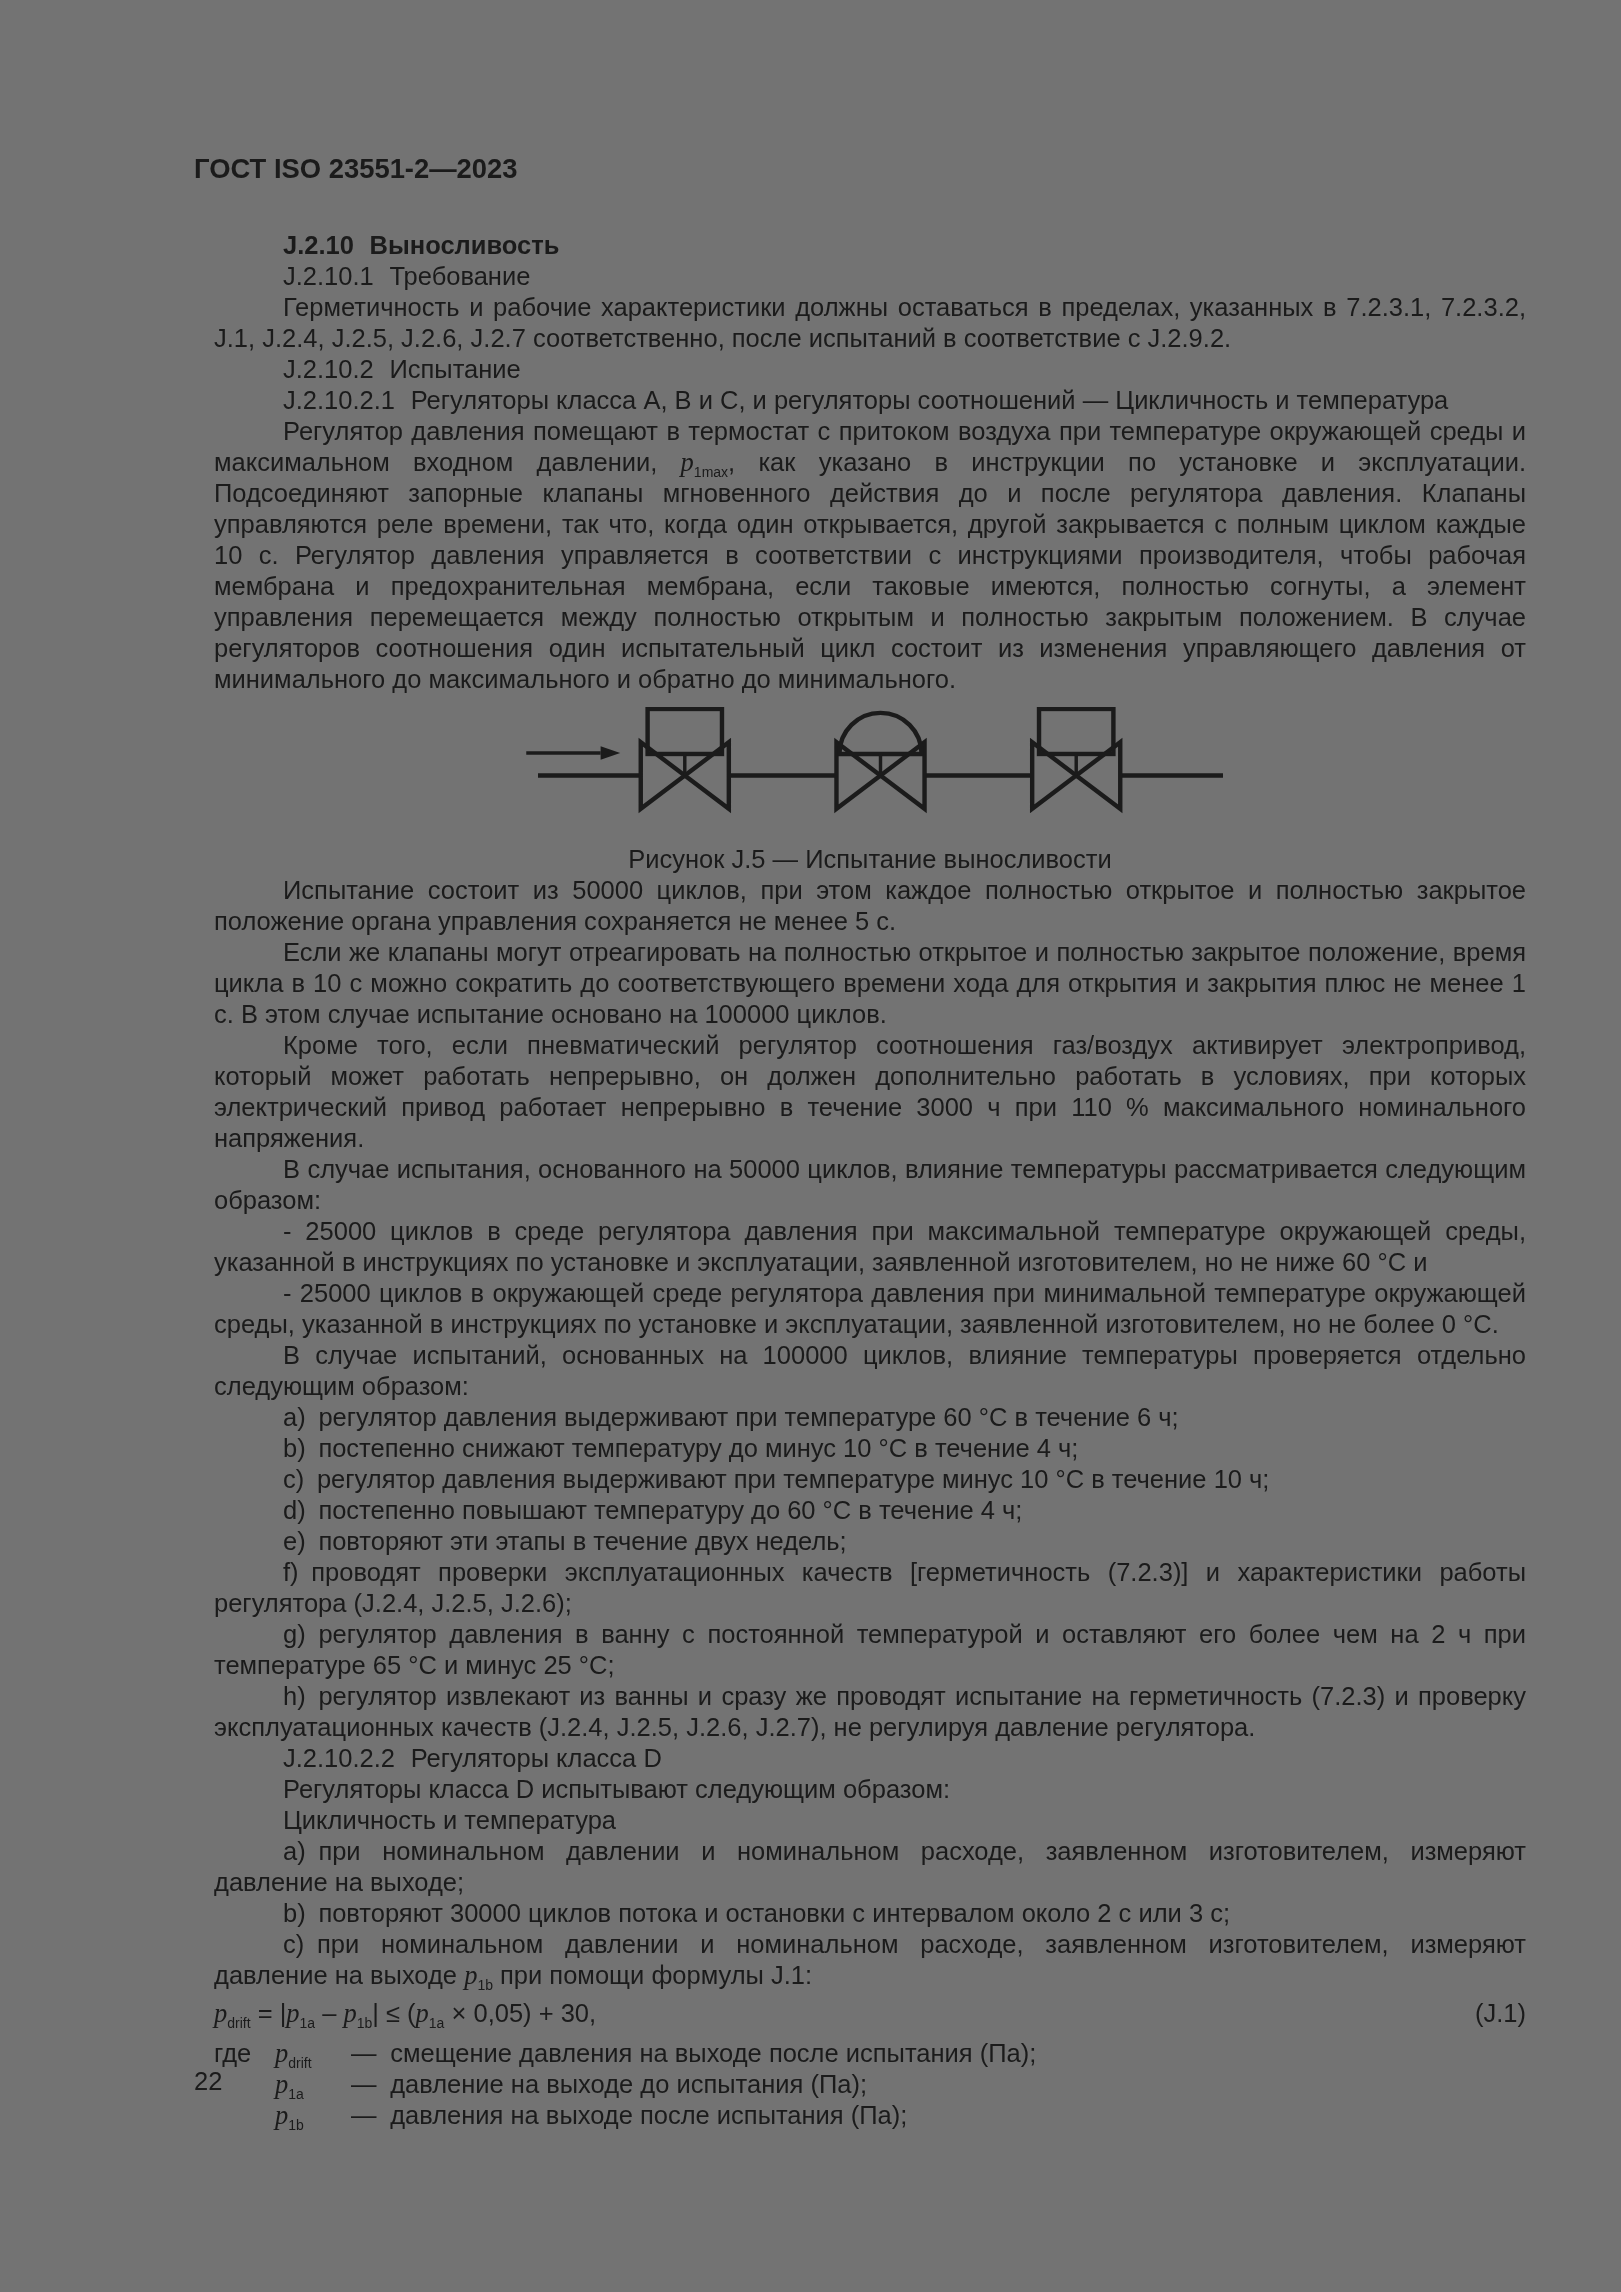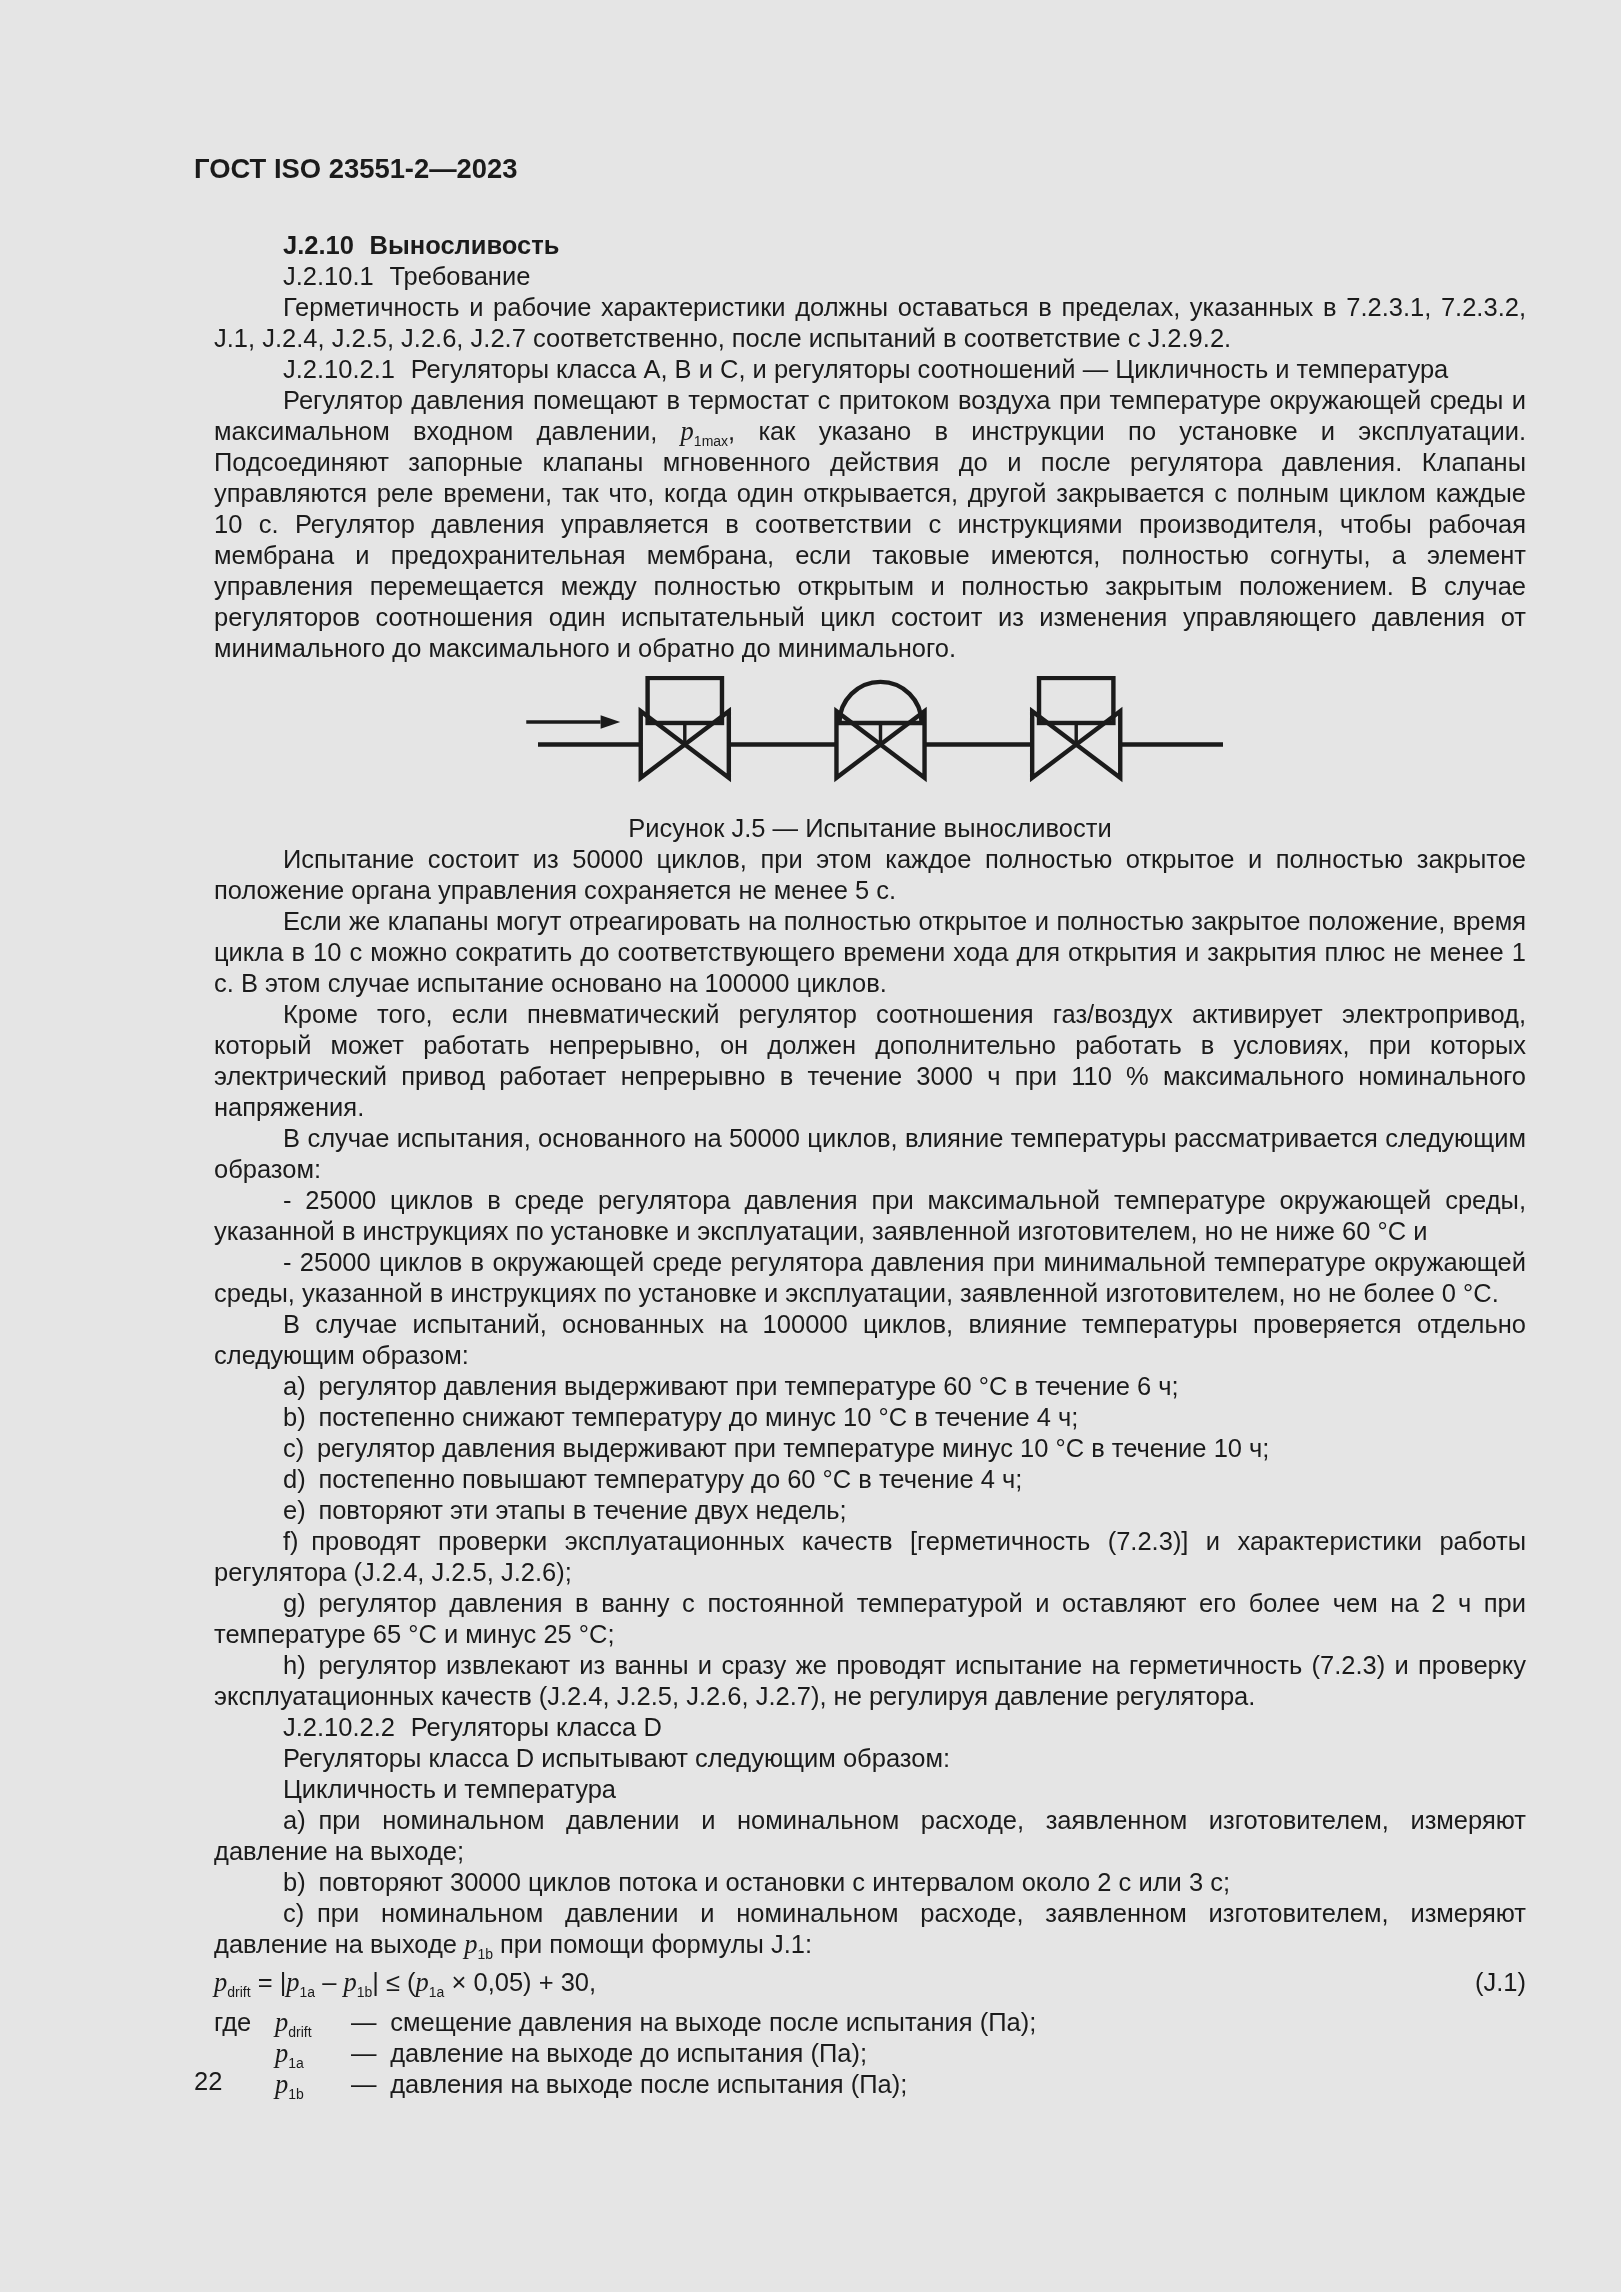--- a/index.html
+++ b/index.html
@@ -1,19 +1,19 @@
 <!DOCTYPE html>
 <html><head>
 <meta charset="utf-8">
 <style>
   html,body{margin:0;padding:0;background:#ffffff;}
   .page{
     position:relative;
     width:1621px;height:2293px;
-    background:#e5e5e5;
+    background:#737373;
     color:#1b1b1b;
     font-family:"Liberation Sans", sans-serif;
     font-size:25.5px;
     box-sizing:border-box;
     padding:152px 115px 0 194px;
     overflow:hidden;
   }
   .doc-header{font-weight:bold;font-size:27.4px;line-height:33px;}
   .content{width:1312px;margin-left:20px;}
   p.para{margin:0;line-height:31px;text-indent:69px;text-align:justify;}
@@ -45,20 +45,21 @@
   <div class="doc-header">ГОСТ ISO 23551-2—2023</div>
 
   <div class="content">
 
     <div class="heading bold sec-gap"><span class="num">J.2.10</span><span>Выносливость</span></div>
 
     <div class="heading"><span class="num">J.2.10.1</span><span>Требование</span></div>
 
     <p class="para">Герметичность и рабочие характеристики должны оставаться в пределах, указанных в 7.2.3.1, 7.2.3.2, J.1, J.2.4, J.2.5, J.2.6, J.2.7 соответственно, после испытаний в соответствие с J.2.9.2.</p>
 
+    <div class="heading"><span class="num">J.2.10.2</span><span>Испытание</span></div>
 
     <div class="heading"><span class="num">J.2.10.2.1</span><span>Регуляторы класса А, В и С, и регуляторы соотношений — Цикличность и температура</span></div>
 
     <p class="para"><span>Регулятор давления помещают в термостат с притоком воздуха при температуре окружающей среды и максимальном входном давлении, </span><i class="var">p</i><sub class="vs">1max</sub><span>, как указано в инструкции по установке и эксплуатации. Подсоединяют запорные клапаны мгновенного действия до и после регулятора давления. Клапаны управляются реле времени, так что, когда один открывается, другой закрывается с полным циклом каждые 10 с. Регулятор давления управляется в соответствии с инструкциями производителя, чтобы рабочая мембрана и предохранительная мембрана, если таковые имеются, полностью согнуты, а элемент управления перемещается между полностью открытым и полностью закрытым положением. В случае регуляторов соотношения один испытательный цикл состоит из изменения управляющего давления от минимального до максимального и обратно до минимального.</span></p>
 
     <div class="figure">
       <svg width="725" height="137" viewBox="0 0 740 140">
         <g stroke="#1b1b1b" fill="none" stroke-width="4.5">
 
           <path d="M20 70 H125 M215 70 H325 M415 70 H525 M615 70 H720"></path>

